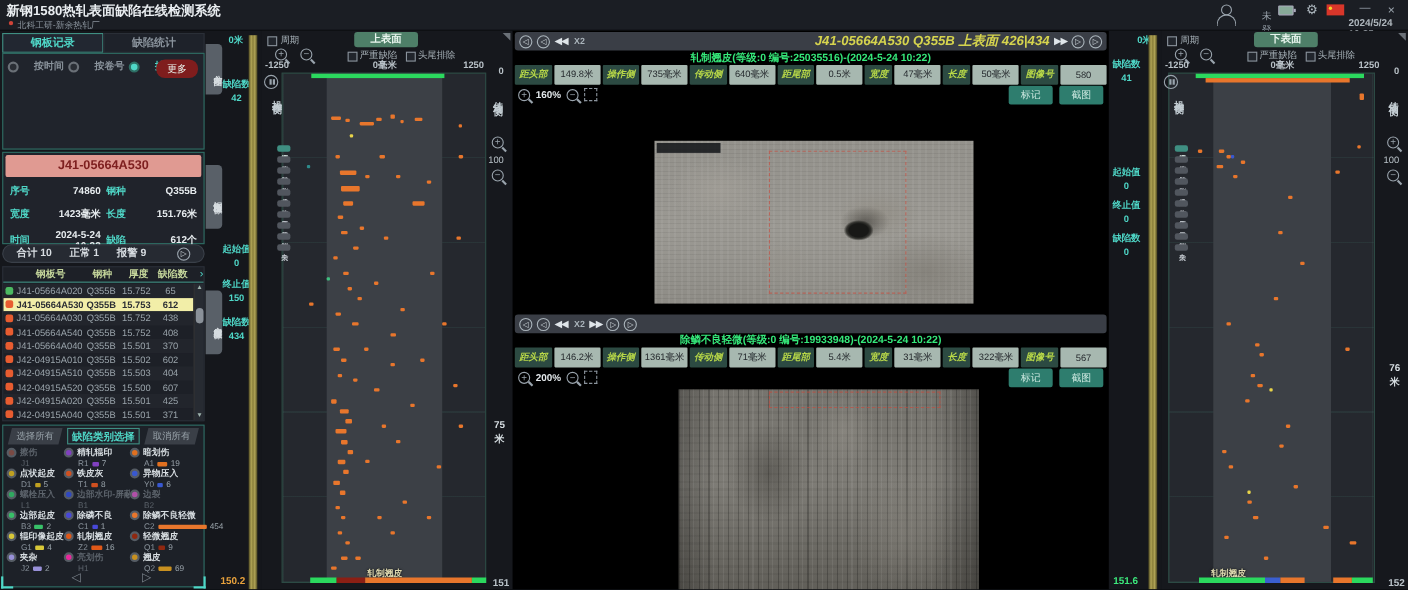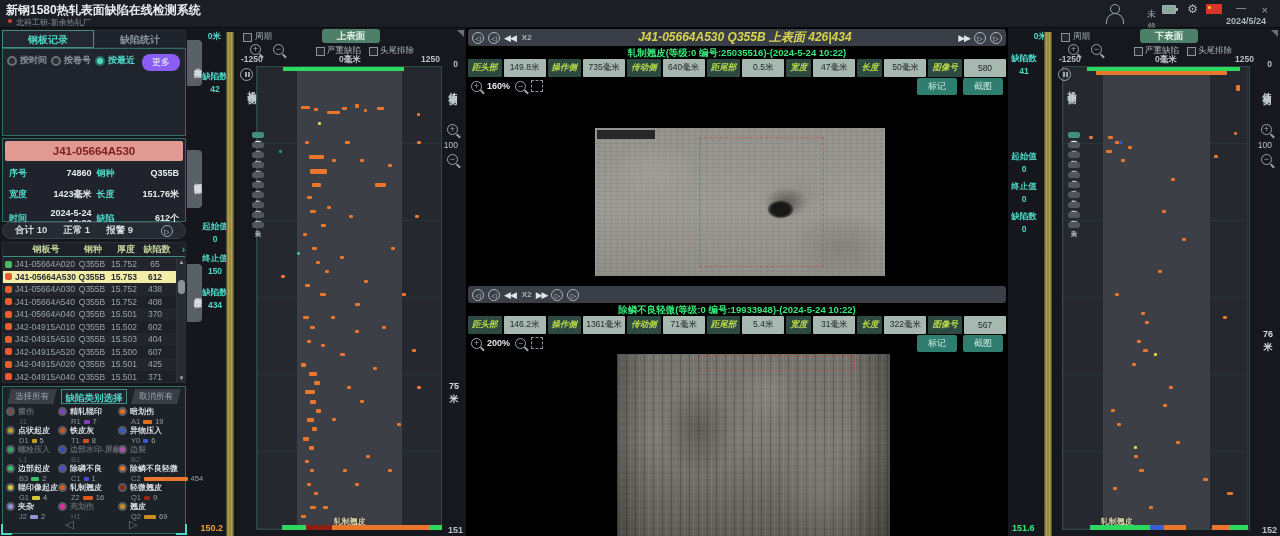--- a/index.html
+++ b/index.html
@@ -29,26 +29,26 @@
 .win-close{position:absolute;right:6px;top:4px;color:#9aa4ad;font-size:11px;cursor:pointer}
 .hdr-date{position:absolute;right:8px;top:16px;color:#aeb6bc;font-size:9px;font-weight:bold}
 
 
 .sidebar{position:absolute;left:2px;top:30px;width:184px;bottom:2px}
 .side-tabs{display:flex;height:18px}
 .side-tab{flex:1;text-align:center;line-height:17px;color:#8a939c;font-size:10px;font-weight:bold;background:#1e222a;border:1px solid #2a2f37;cursor:pointer}
 .side-tab.active{color:#4fd8c8;border-color:#3f8f82;background:#222731}
 .qpanel{position:absolute;top:18px;left:0;right:0;height:88px;border:1px solid #2e6e64;background:#20242c;padding:5px 4px}
 .radio-row{display:flex;align-items:center;gap:4px}
-.radio{display:flex;align-items:center;gap:3px;cursor:pointer}
+.radio{display:flex;align-items:center;gap:14px;cursor:pointer}
 .radio .circ{width:10px;height:10px;border:2px solid #6a7077;border-radius:50%;background:#2a2e35}
 .radio .rlabel{color:#8a939c;font-size:9px;font-weight:bold}
 .radio.checked .circ{border-color:#2e6e64;background:#4fd8c8}
 .radio.checked .rlabel{color:#4fd8c8}
-.more-btn{margin-left:auto;background:#8b5cf6;color:#eaf6ef;border-radius:8px;padding:2px 10px;font-size:9px;cursor:pointer}
+.more-btn{margin-left:auto;background:#7f1d1d;color:#eaf6ef;border-radius:8px;padding:2px 10px;font-size:9px;cursor:pointer}
 .input-row{display:flex;align-items:center;margin-top:8px;gap:4px}
 .input-label{color:#dbe1e5;font-size:9.5px;font-weight:bold;white-space:nowrap}
 .num-input{width:58px;height:16px;background:#fff;border:1px solid #888;color:#111;font-size:11px;padding-left:3px}
 .query-btn{background:#4e555d;color:#b6bec5;font-size:9px;padding:3px 6px;border-radius:2px;cursor:pointer;white-space:nowrap}
 
 .card{position:absolute;top:108px;left:0;right:0;height:84px;border:1px solid #2e6e64;background:#20232b}
 .card-head{height:20px;margin:2px;background:#e09a92;color:#7e2020;font-weight:bold;text-align:center;line-height:20px;font-size:11.5px;border-radius:2px}
 .card-grid{display:grid;grid-template-columns:26px 1fr 26px 1fr;padding:4px 6px 0;row-gap:8px;column-gap:5px;font-size:9px;align-items:center}
 .card-grid .cl{color:#4fd8c8;font-weight:bold}
 .card-grid .cv{color:#e6ebee;font-weight:bold;text-align:right;line-height:1.1}
@@ -169,21 +169,21 @@
 .mapstrip.left .ms-bbar{left:18px;right:24px}
 .mapstrip.right .ms-bbar{left:6px;right:30px}
 .ms-bbar span{position:absolute;top:0;height:100%}
 
 
 .center{position:absolute;left:466px;top:28px;width:542px;bottom:0;background:#000}
 .cpanel{position:absolute;left:0;right:0}
 .cpanel.p1{top:0;height:257px}
 .cpanel.p2{top:257px;bottom:0}
 .cp-title{height:17px;margin:1px 2px 0;background:#3a3e46;border-radius:3px;display:flex;align-items:center;padding:0 4px;gap:4px}
-.cp-title .ttl{flex:1;text-align:center;color:#d6d44e;font-style:italic;font-weight:bold;font-size:12px;white-space:nowrap}
+.cp-title .ttl{flex:1;text-align:right;color:#d6d44e;font-style:italic;font-weight:bold;font-size:12px;white-space:nowrap}
 .cbtn{width:12px;height:12px;border:1px solid #aab4bb;border-radius:50%;color:#cdd5da;font-size:7px;line-height:11px;text-align:center;cursor:pointer;flex:none}
 .gly{color:#dfe5e9;font-size:9px;font-weight:bold;cursor:pointer;letter-spacing:-1px}
 .spd{color:#aab4bb;font-size:8px;font-weight:bold;margin-left:2px}
 .cp-sub{height:13px;text-align:center;color:#35e87a;font-size:9.5px;font-weight:bold;line-height:13px;white-space:nowrap}
 .cp-fields{height:18px;display:flex;gap:2px;padding:0 2px}
 .cp-fields .fl{background:#2c4a42;color:#b8d848;font-style:italic;font-weight:bold;padding:0 4px;display:flex;align-items:center;font-size:8.5px;white-space:nowrap;border-radius:1px}
 .cp-fields .fv{background:#a7b8b0;color:#24282c;padding:0 3px;display:flex;align-items:center;justify-content:center;font-size:8.5px;flex:1;white-space:nowrap;border-radius:1px}
 .cp-zoom{height:18px;display:flex;align-items:center;gap:5px;padding:0 5px}
 .cp-zoom .pct{color:#e2e7ea;font-size:9px;font-weight:bold}
 .fs-icon{width:12px;height:12px;border:1px dashed #8a939c;position:relative;cursor:pointer}

